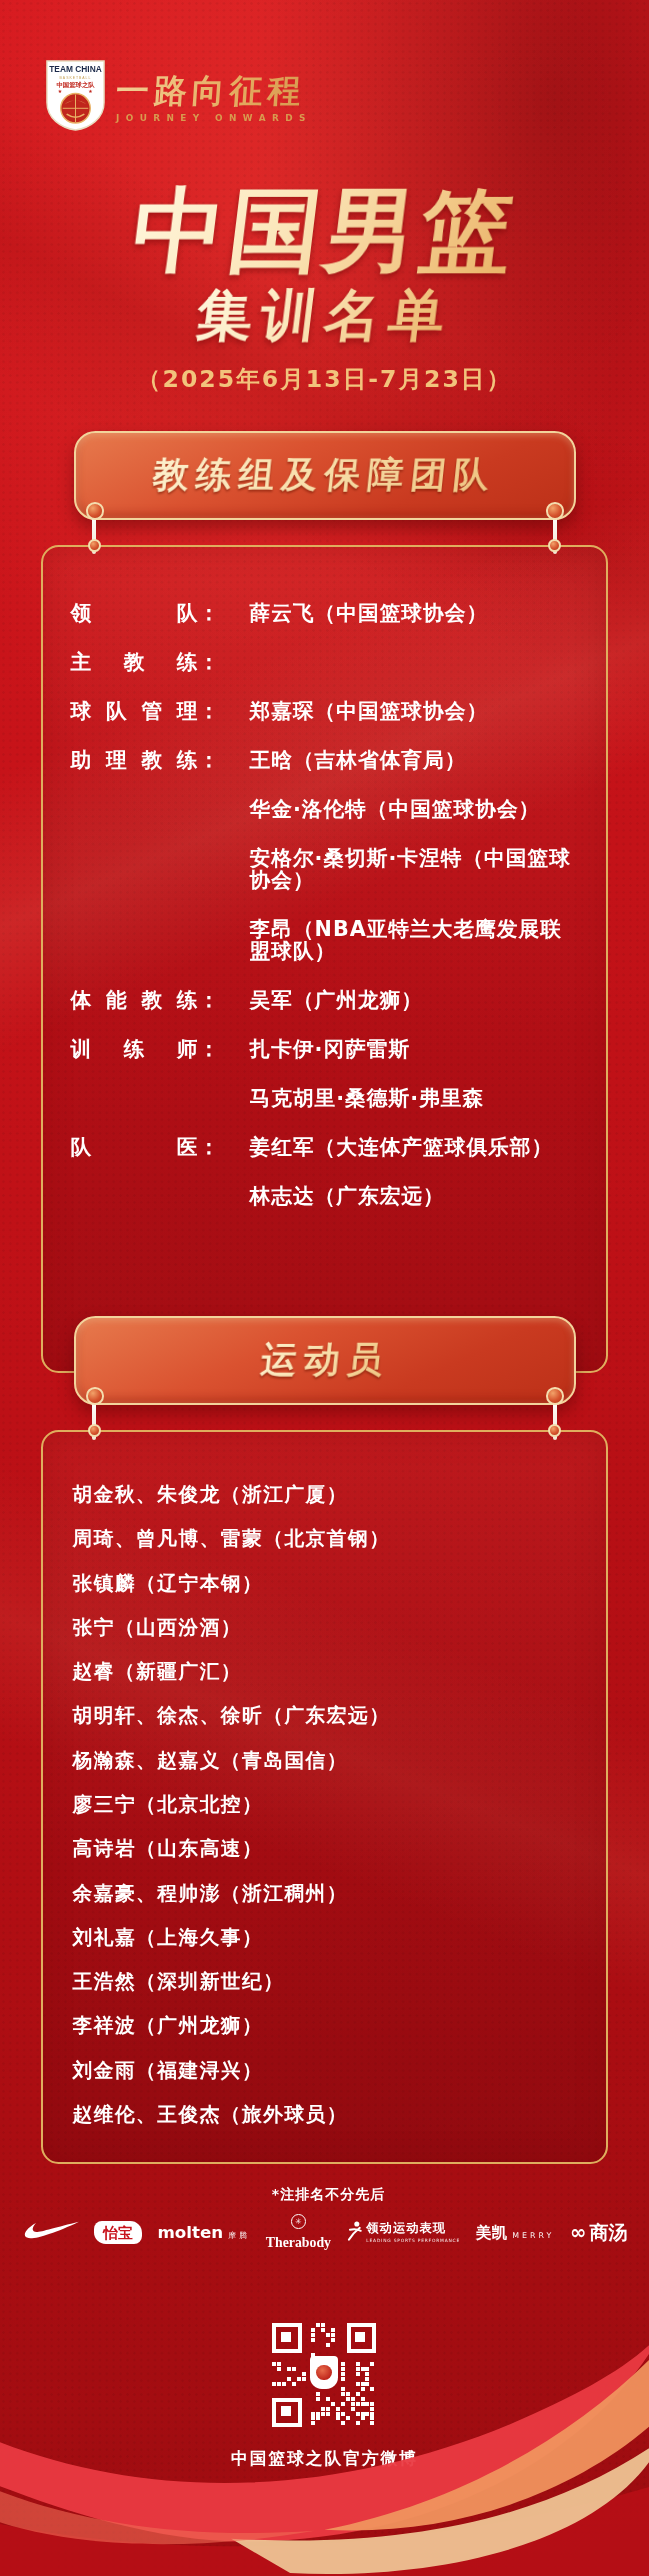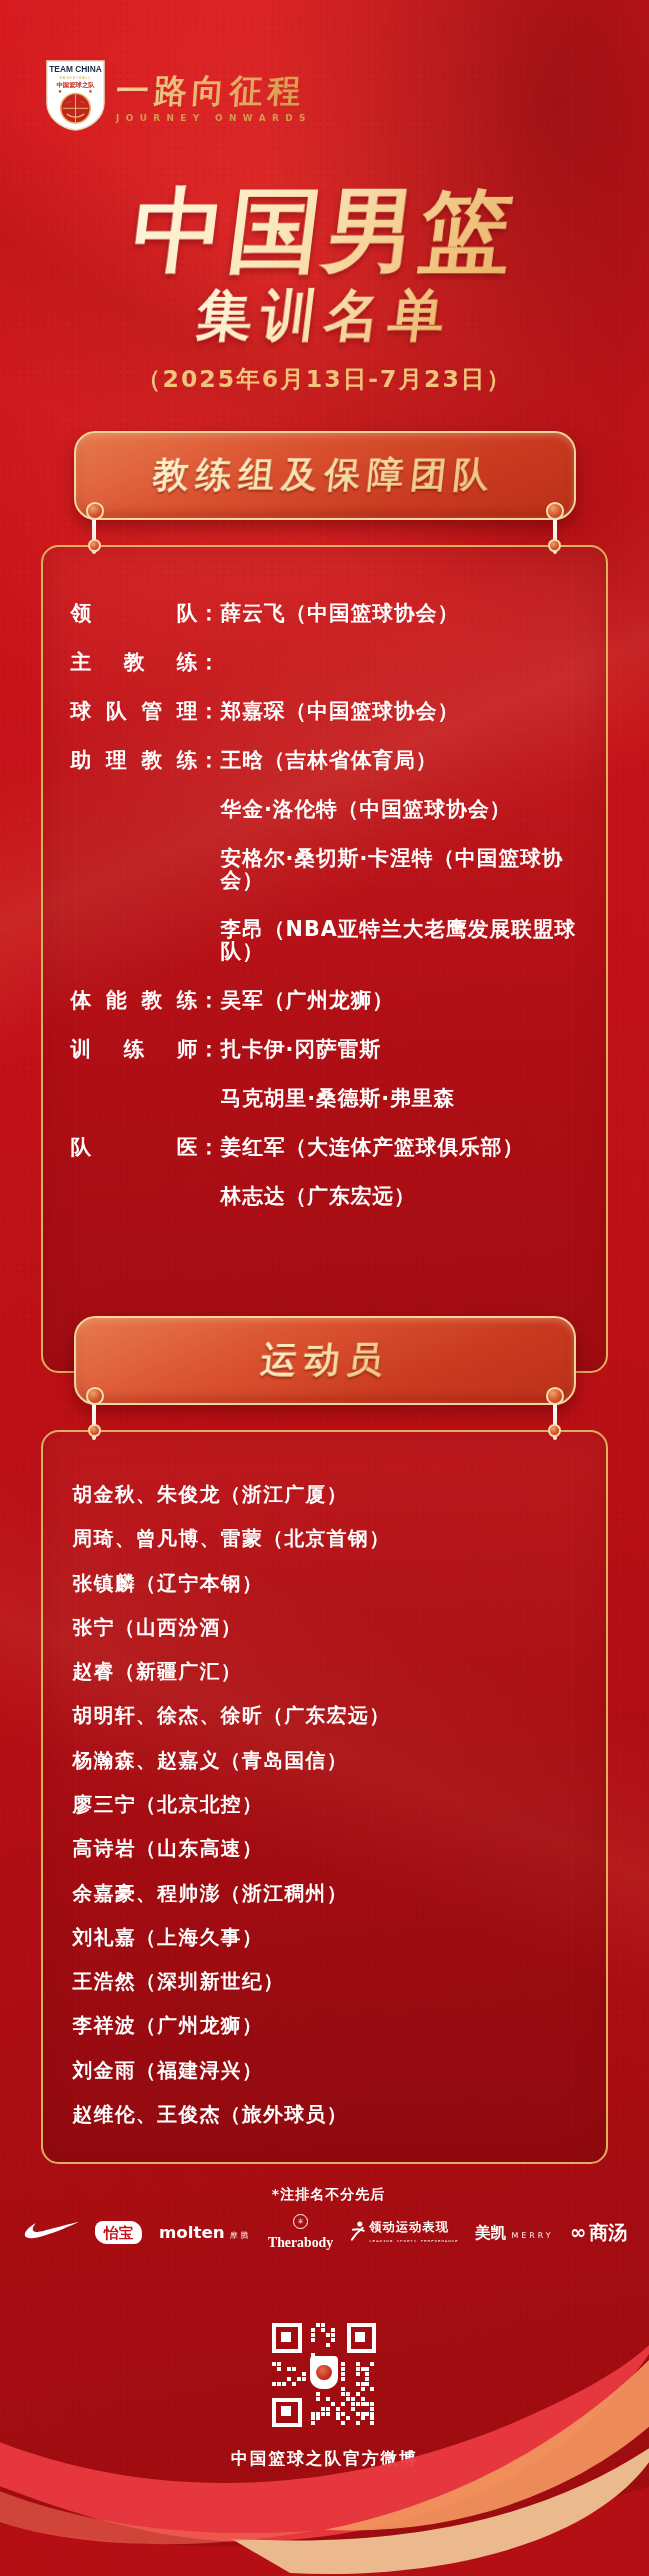--- a/index.html
+++ b/index.html
@@ -77,21 +77,21 @@
     box-shadow:inset 0 0 29.5px rgba(120,0,0,.25);
   }
   .card1{top:545px;height:828px;padding:55px 25.6px 0 27.5px;}
   .card2{top:1430px;height:734px;padding:53px 25.6px 0 29.5px;}
 
   .staff-row{display:flex;align-items:flex-start;margin-bottom:26.6px;
     font-size:20.7px;font-weight:700;color:#ffffff;letter-spacing:1px;line-height:1.08;}
   .role-wrap{width:150px;flex:none;white-space:nowrap;}
   .role{display:inline-block;width:128px;text-align:justify;text-align-last:justify;}
   .colon{display:inline-block;}
-  .sname{flex:1;margin-left:0;}
+  .sname{flex:1;margin-left:29px;}
 
   .player-row{margin-bottom:23.6px;font-size:19.7px;font-weight:700;color:#ffffff;letter-spacing:1.5px;line-height:1.05;}
 
   
   .footnote{position:absolute;left:4px;top:2186px;width:100%;text-align:center;
     font-size:14px;font-weight:700;color:#ffffff;letter-spacing:1px;}
   .sponsors{position:absolute;left:0;top:2209px;width:100%;height:47px;
     display:flex;align-items:center;justify-content:space-between;padding:0 21.6px;}
   .sponsor{display:flex;flex-direction:column;align-items:center;justify-content:center;color:#fff;text-align:center;}
   .sponsor .ic{display:none;}
@@ -103,21 +103,21 @@
     transform:skewX(-8deg);font-size:14.8px;}
   .sponsor[data-kind="molten"] .sp-label{font-size:16.7px;letter-spacing:0;}
   .sponsor[data-kind="molten"] .sp-sub{font-size:7.9px;letter-spacing:3px;}
   .sponsor[data-kind="therabody"] .ic-ring{display:flex;width:14.8px;height:14.8px;border:1.5px solid #fff;border-radius:50%;
     align-items:center;justify-content:center;font-size:7.9px;line-height:1;margin-bottom:3px;}
   .sponsor[data-kind="therabody"] .sp-label{font-family:"Liberation Serif","DejaVu Serif",serif;font-weight:700;font-size:13.8px;}
   .sponsor[data-kind="leadong"] .sp-label{font-size:12.3px;letter-spacing:1px;}
   .sponsor[data-kind="leadong"] .sp-sub{font-size:4.4px;letter-spacing:0.8px;}
   .sponsor[data-kind="leadong"]{flex-direction:row;gap:3.9px;}
   .sponsor[data-kind="leadong"] .ic-lead{display:block;}
-  .sponsor[data-kind="leadong"] .tx{display:flex;flex-direction:column;align-items:flex-start;font-family:Liberation Mono, monospace;}
+  .sponsor[data-kind="leadong"] .tx{display:flex;flex-direction:column;align-items:flex-start;}
   .sponsor[data-kind="merry"] .sp-label{font-size:15.7px;}
   .sponsor[data-kind="merry"] .sp-sub{font-size:7.9px;letter-spacing:3px;}
   .sponsor[data-kind="sensetime"]{flex-direction:row;gap:3px;}
   .sponsor[data-kind="sensetime"] .ic-inf{display:block;font-size:19.7px;line-height:1;font-weight:700;}
   .sponsor[data-kind="sensetime"] .sp-label{font-size:19px;}
 
   
   .qr{position:absolute;left:272px;top:2323px;width:104px;height:104px;}
   .qr .mod{position:absolute;background:#ffffff;}
   .finder{position:absolute;width:29.5px;height:29.5px;border:4.9px solid #fff;}

